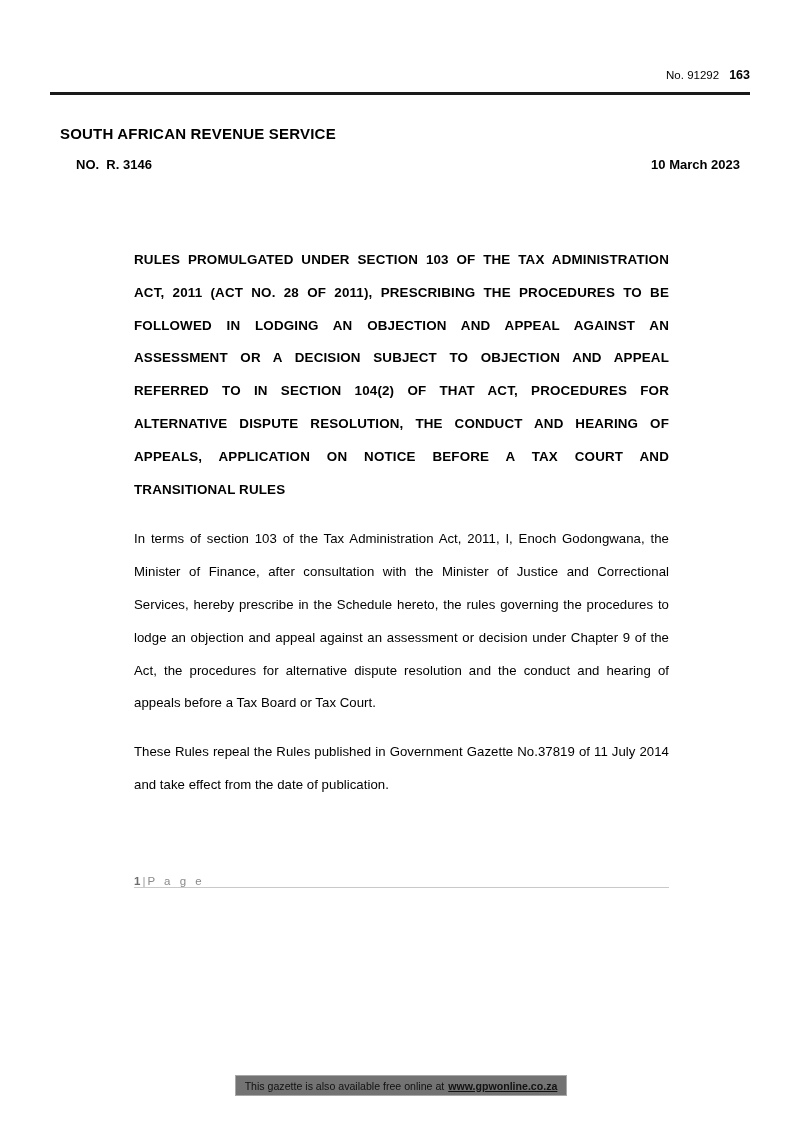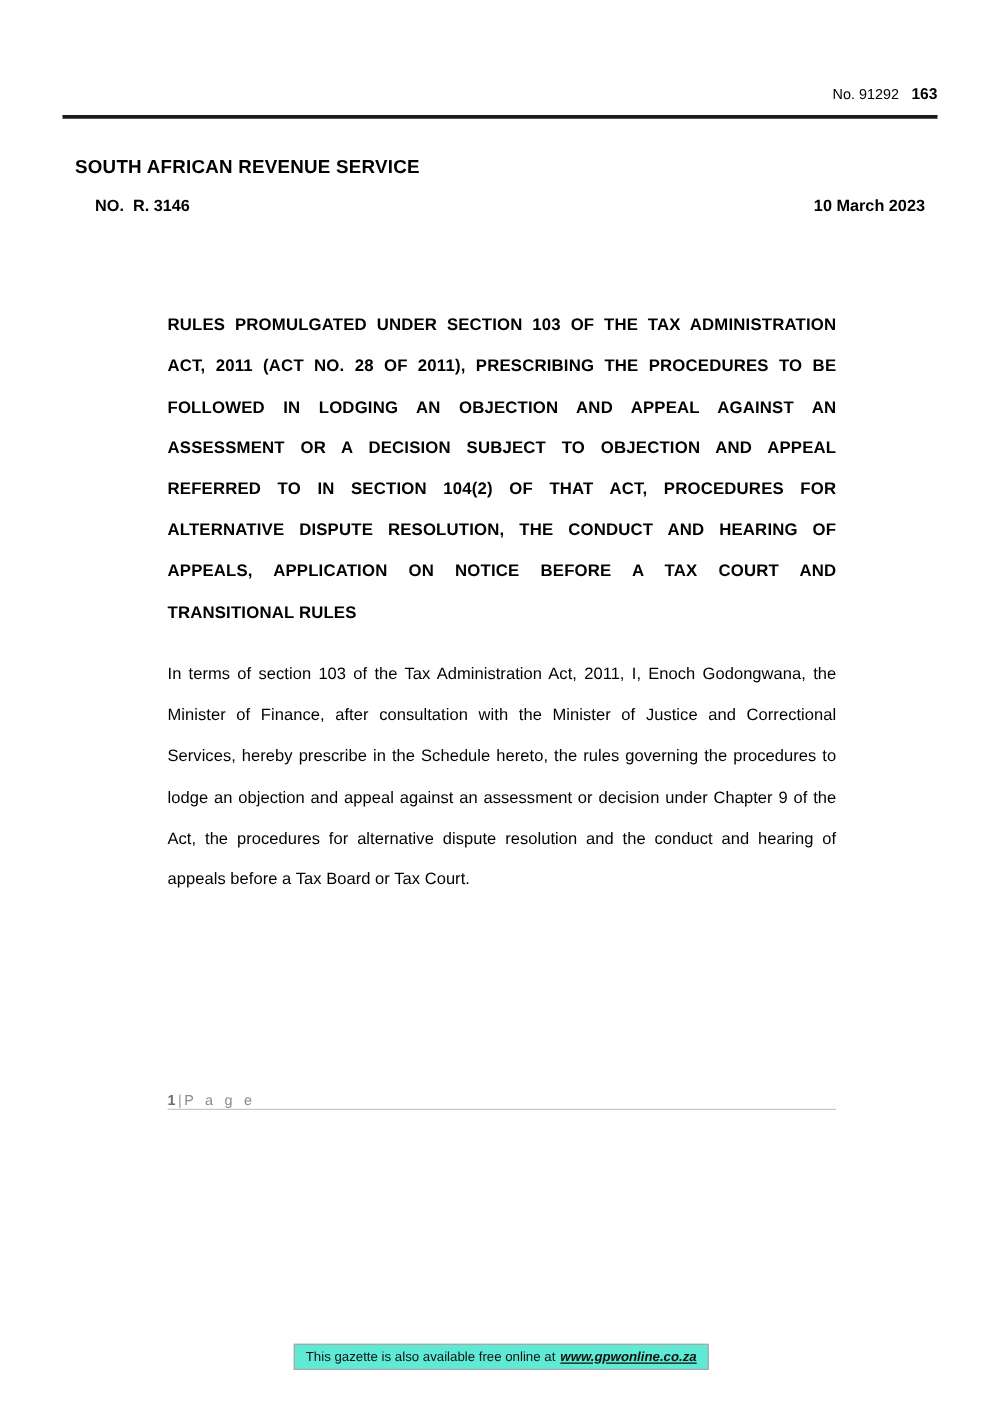--- a/index.html
+++ b/index.html
@@ -174,34 +174,33 @@
     letter-spacing: 3px;
   }
 
   
   .gazette-banner {
     position: absolute;
     left: 235px;
     top: 1075px;
     width: 330px;
     height: 19px;
-    background: #5eead4;
+    background: #737373;
     border: 1px solid #a8a8a8;
     display: flex;
     align-items: center;
     justify-content: center;
     font-size: 10.6px;
     color: #111111;
     white-space: nowrap;
   }
   .gazette-banner .gb-url {
     font-weight: bold;
     text-decoration: underline;
     margin-left: 4px;
-    font-style: italic;
   }
 </style>
 </head>
 <body>
 
 <div class="page-header">
   <div class="hdr-right">
     <span class="hdr-gazette-no">No. 91292</span>
     <span class="hdr-page-no">163</span>
   </div>
@@ -214,20 +213,21 @@
   <span class="notice-no">NO.  R. 3146</span>
   <span class="notice-date">10 March 2023</span>
 </div>
 
 <div class="doc-body">
 
   <p class="rules-title">RULES PROMULGATED UNDER SECTION 103 OF THE TAX ADMINISTRATION ACT, 2011 (ACT NO. 28 OF 2011), PRESCRIBING THE PROCEDURES TO BE FOLLOWED IN LODGING AN OBJECTION AND APPEAL AGAINST AN ASSESSMENT OR A DECISION SUBJECT TO OBJECTION AND APPEAL REFERRED TO IN SECTION 104(2) OF THAT ACT, PROCEDURES FOR ALTERNATIVE DISPUTE RESOLUTION, THE CONDUCT AND HEARING OF APPEALS, APPLICATION ON NOTICE BEFORE A TAX COURT AND TRANSITIONAL RULES</p>
 
   <p class="body-para para-gap-1">In terms of section 103 of the Tax Administration Act, 2011, I, Enoch Godongwana, the Minister of Finance, after consultation with the Minister of Justice and Correctional Services, hereby prescribe in the Schedule hereto, the rules governing the procedures to lodge an objection and appeal against an assessment or decision under Chapter 9 of the Act, the procedures for alternative dispute resolution and the conduct and hearing of appeals before a Tax Board or Tax Court.</p>
 
+  <p class="body-para para-gap-2">These Rules repeal the Rules published in Government Gazette No.37819 of 11 July 2014  and take effect from the date of publication.</p>
 
 
 </div>
 
 <div class="footer-rule"></div>
 <div class="footer-page">
   <span class="pg-num">1</span><span class="pg-sep">|</span><span class="pg-word">P a g e</span>
 </div>
 
 <div class="gazette-banner">

